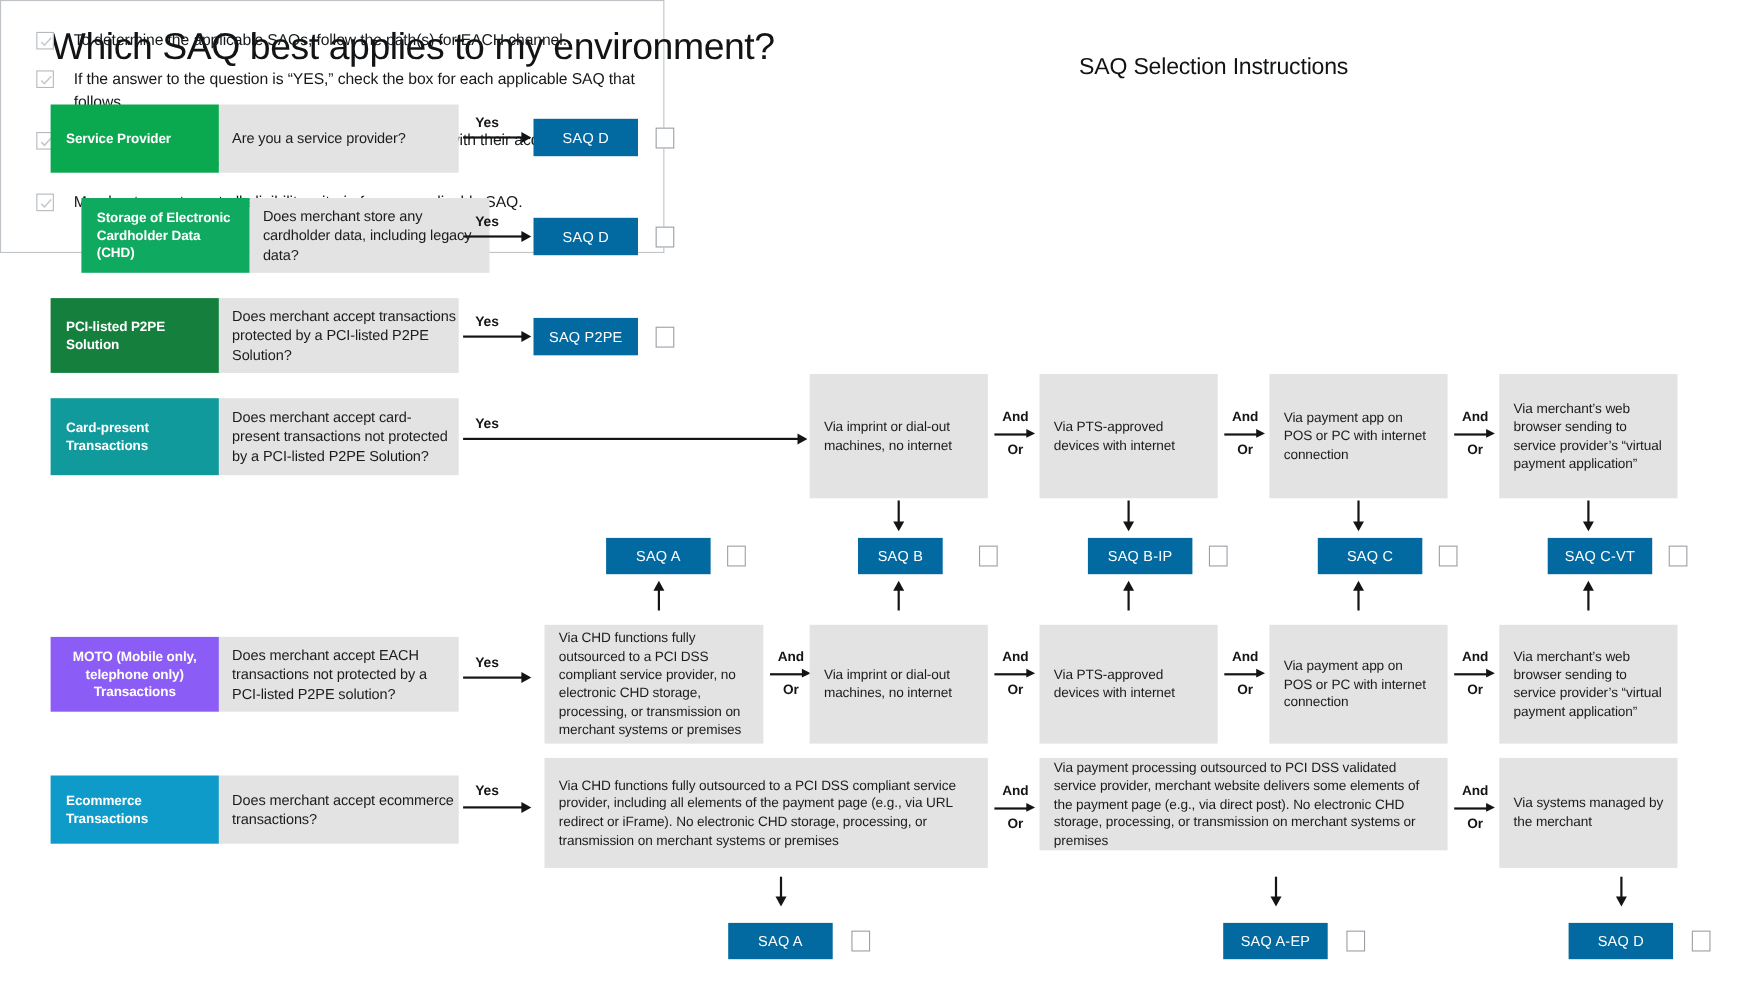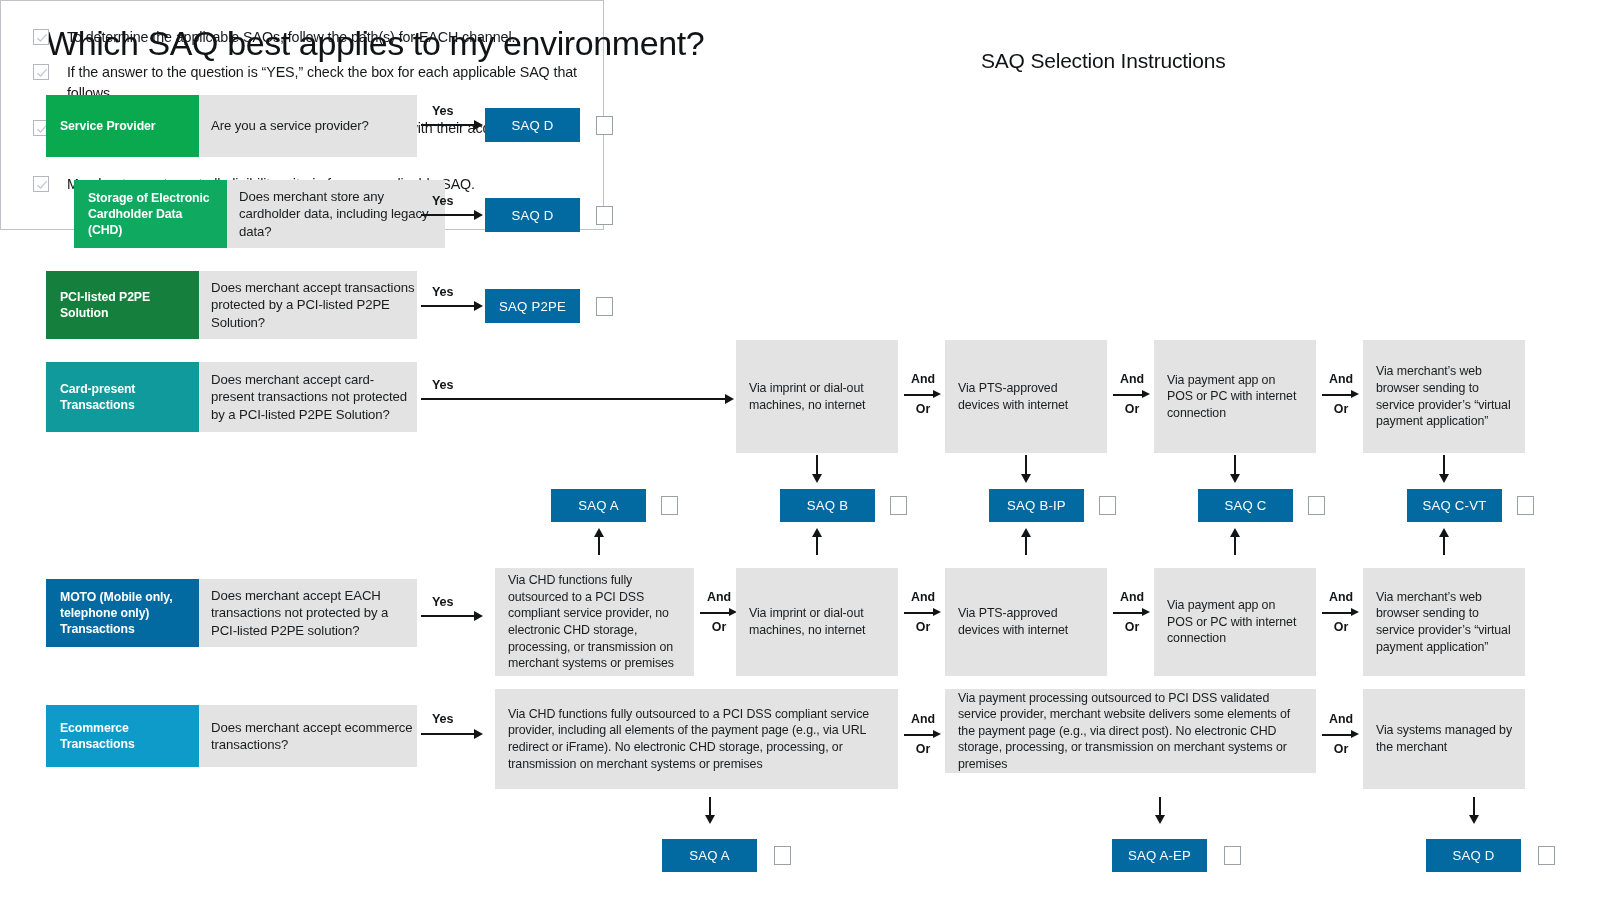--- a/index.html
+++ b/index.html
@@ -306,21 +306,21 @@
   <div class="v-arrow" style="left:1439px; top:455px; height:28px;">
     <div class="shaft"></div>
       <div class="head"></div>
   </div>
 
   <div class="saq-badge" style="left:551px; top:489px; width:95px; height:33px;">
     <span>SAQ A</span>
   </div>
   <div class="saq-box" style="left:661px; top:496px;"></div>
 
-  <div class="saq-badge" style="left:780px; top:489px; width:95px; height:33px;">
+  <div class="saq-badge" style="left:780px; top:489px; width:77px; height:33px;">
     <span>SAQ B</span>
   </div>
   <div class="saq-box" style="left:890px; top:496px;"></div>
 
   <div class="saq-badge" style="left:989px; top:489px; width:95px; height:33px;">
     <span>SAQ B-IP</span>
   </div>
   <div class="saq-box" style="left:1099px; top:496px;"></div>
 
   <div class="saq-badge" style="left:1198px; top:489px; width:95px; height:33px;">
@@ -348,21 +348,21 @@
   <div class="v-arrow up" style="left:1230px; top:528px; height:27px;">
     <div class="shaft"></div>
       <div class="head"></div>
   </div>
   <div class="v-arrow up" style="left:1439px; top:528px; height:27px;">
     <div class="shaft"></div>
       <div class="head"></div>
   </div>
 
   <div class="chan-row" style="left:46px; top:579px; width:371px; height:68px;">
-    <div class="chan-color" style="background:#0369a1;">
+    <div class="chan-color" style="background:#8b5cf6;text-align:center;">
       <span>MOTO (Mobile only, telephone only) Transactions</span>
     </div>
     <div class="chan-q">
       <span>Does merchant accept EACH transactions not protected by a PCI-listed P2PE solution?</span>
     </div>
   </div>
   <div class="abs yes-label" style="left:432px; top:595px;">Yes</div>
   <div class="h-arrow" style="left:421px; top:611px; width:62px;">
     <div class="shaft"></div>
       <div class="head"></div>

